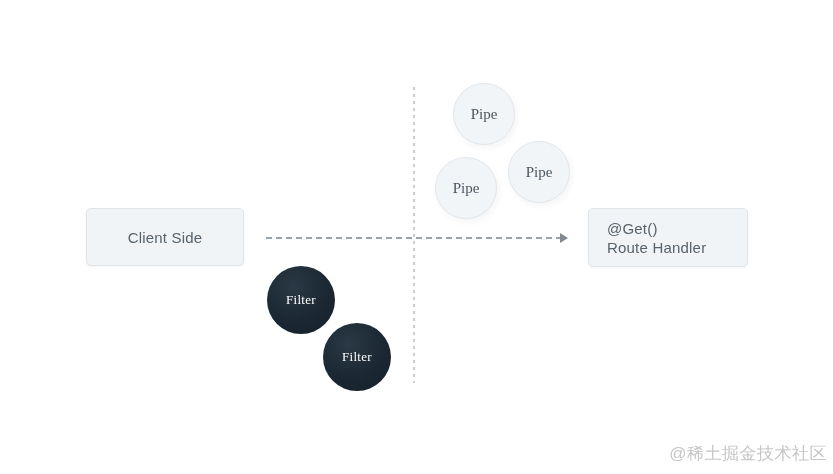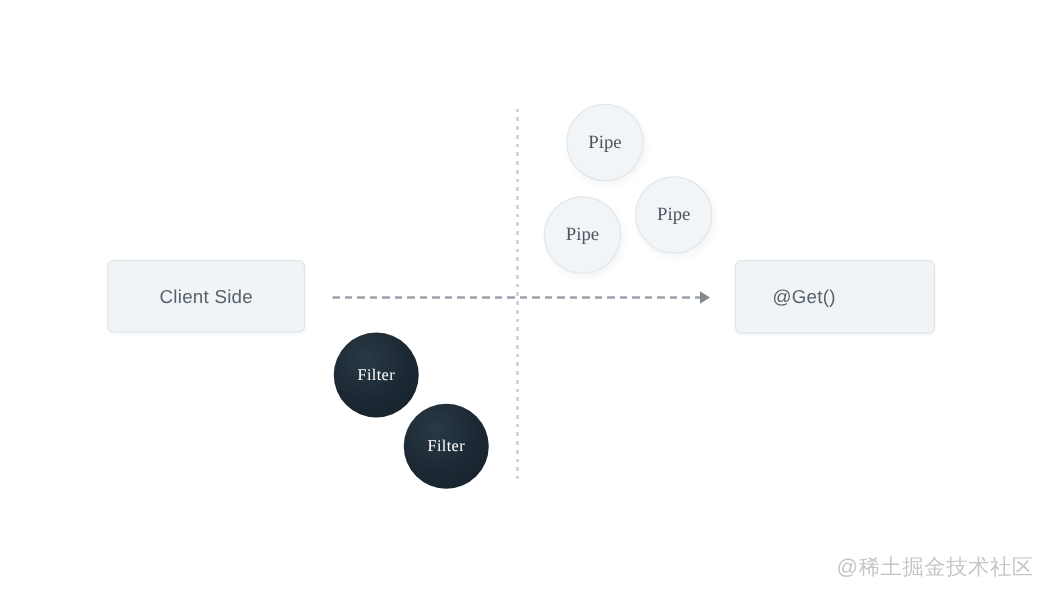--- a/index.html
+++ b/index.html
@@ -33,21 +33,21 @@
     display: flex;
     align-items: center;
     justify-content: center;
   }
   .route-node {
     left: 588px; top: 208px;
     width: 160px; height: 59px;
     display: flex;
     flex-direction: column;
     justify-content: center;
-    padding-left: 29px;
+    padding-left: 18px;
     line-height: 19px;
   }
   
   .h-arrow {
     position: absolute;
     left: 266px; top: 237px;
     width: 294px; height: 2px;
     background: repeating-linear-gradient(to right, #9aa2a9 0px, #9aa2a9 6px, transparent 6px, transparent 10px);
   }
   .arrowhead {
@@ -114,20 +114,21 @@
 
   <div class="h-arrow"></div>
   <div class="arrowhead"></div>
 
   <div class="node-box client-node">
     <span>Client Side</span>
   </div>
 
   <div class="node-box route-node">
     <span>@Get()</span>
+    <span>Route Handler</span>
   </div>
 
   <div class="circle pipe pipe-1">
     <span>Pipe</span>
   </div>
   <div class="circle pipe pipe-2">
     <span>Pipe</span>
   </div>
   <div class="circle pipe pipe-3">
     <span>Pipe</span>

